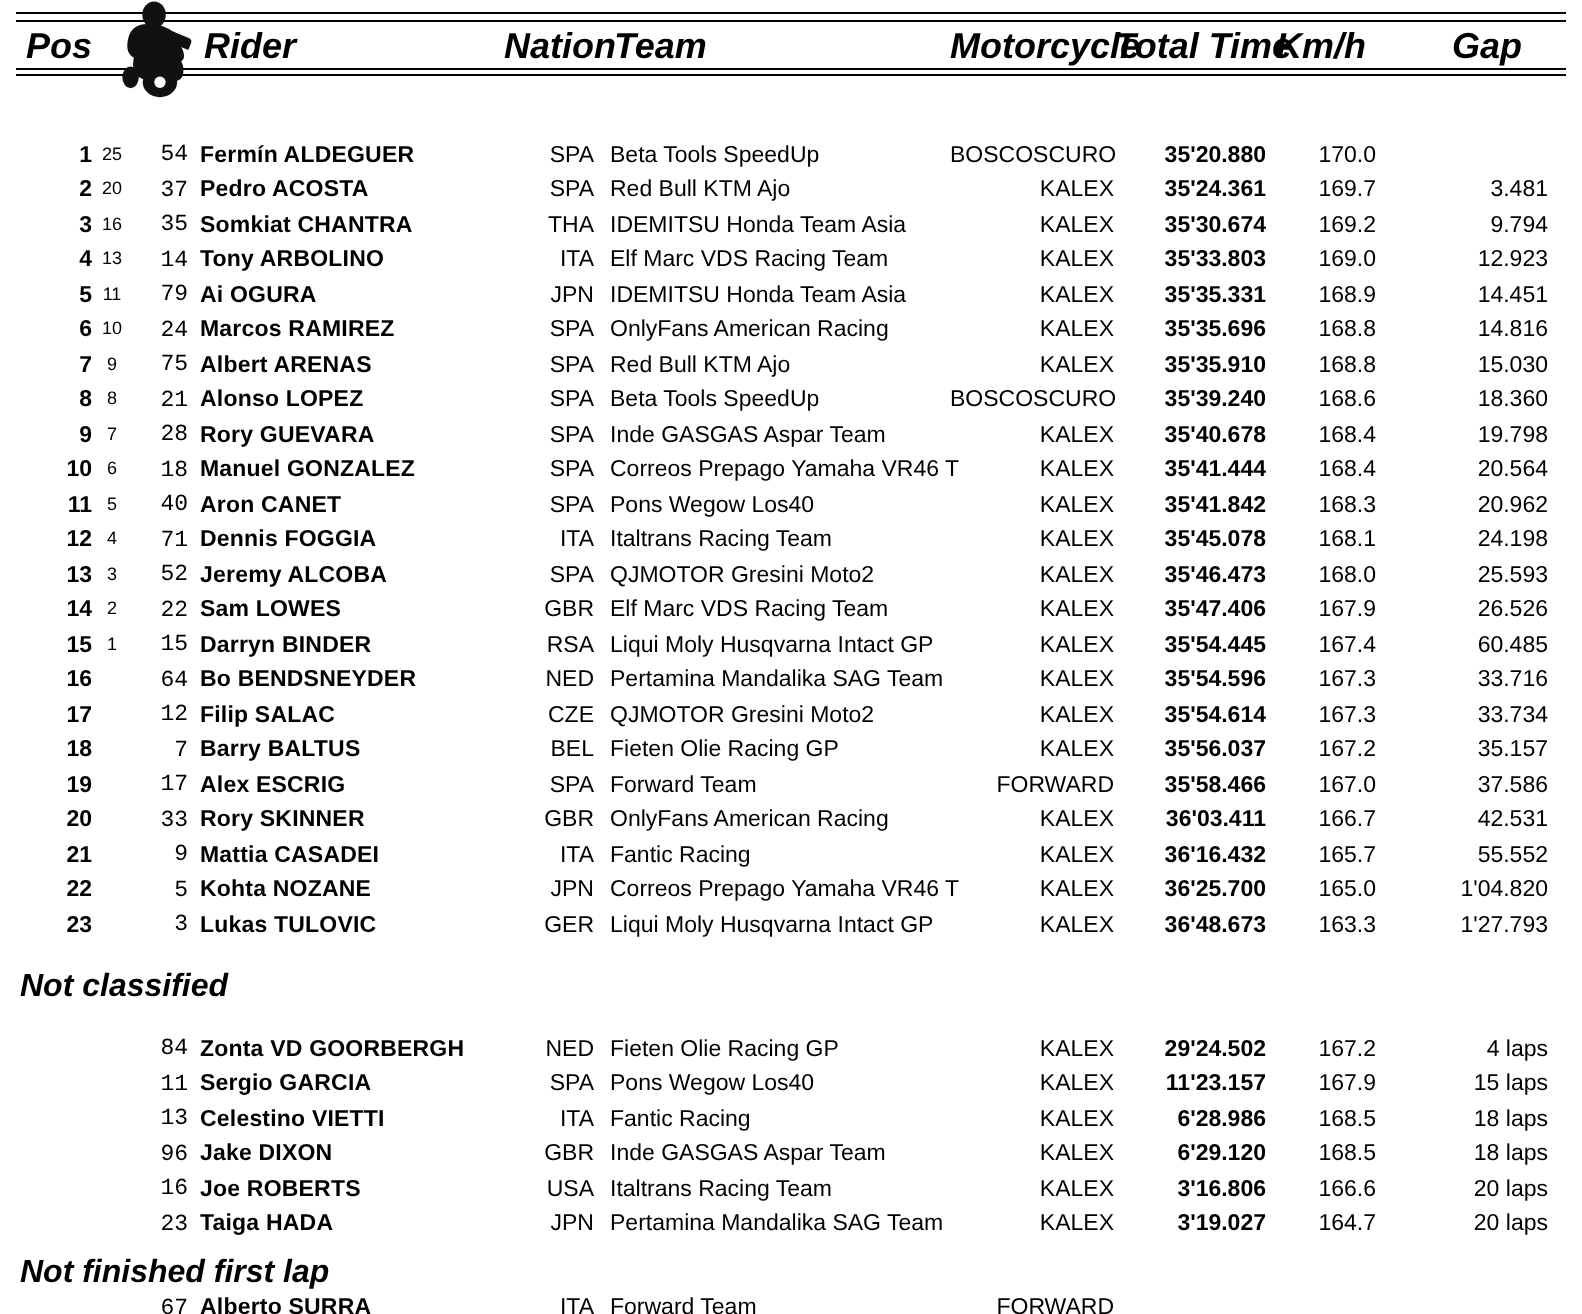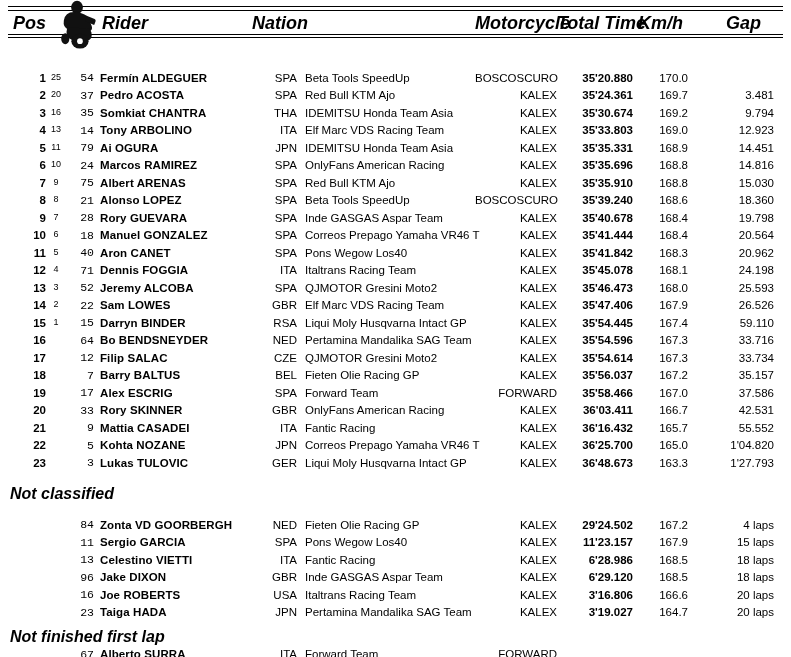--- a/index.html
+++ b/index.html
@@ -72,20 +72,21 @@
   <div class="head-wrap">
     <div class="dline l1"></div>
     <div class="dline l2"></div>
     <div class="dline l3"></div>
     <div class="dline l4"></div>
 
     <div class="head-row grid">
       <span class="hc h-pos">Pos</span>
       <span class="hc h-rider">Rider</span>
       <span class="hc h-nation">Nation</span>
+      <span class="hc h-team">Team</span>
       <span class="hc h-moto">Motorcycle</span>
       <span class="hc h-total">Total Time</span>
       <span class="hc h-kmh">Km/h</span>
       <span class="hc h-gap">Gap</span>
     </div>
 
     <div class="bike-icon">
       <svg viewBox="0 0 46 50" xmlns="http://www.w3.org/2000/svg">
         <g fill="#111111">
           <ellipse cx="21.5" cy="7.5" rx="6" ry="6.8"></ellipse>
@@ -286,21 +287,21 @@
   <div class="row grid">
     <span class="c pos">15</span>
     <span class="c pts">1</span>
     <span class="c num">15</span>
     <span class="c rider">Darryn BINDER</span>
     <span class="c nation">RSA</span>
     <span class="c team">Liqui Moly Husqvarna Intact GP</span>
     <span class="c moto">KALEX</span>
     <span class="c total">35'54.445</span>
     <span class="c kmh">167.4</span>
-    <span class="c gap">59.110</span>
+    <span class="c gap">60.485</span>
   </div>
 
   <div class="row grid">
     <span class="c pos">16</span>
     <span class="c pts"></span>
     <span class="c num">64</span>
     <span class="c rider">Bo BENDSNEYDER</span>
     <span class="c nation">NED</span>
     <span class="c team">Pertamina Mandalika SAG Team</span>
     <span class="c moto">KALEX</span>

